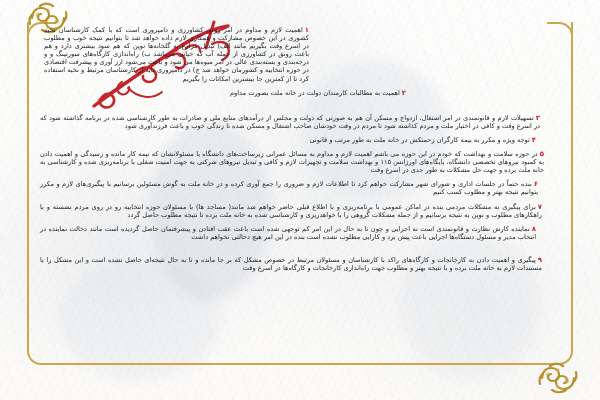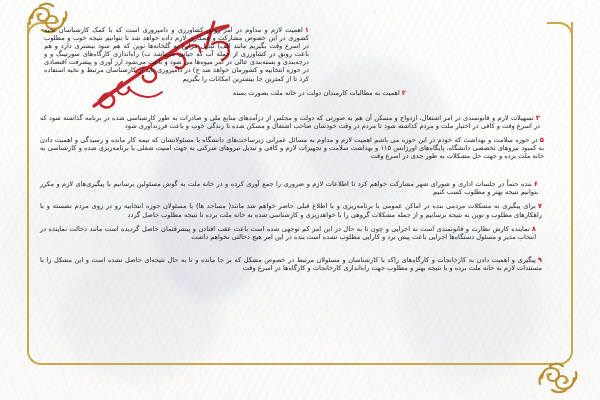--- a/index.html
+++ b/index.html
@@ -88,21 +88,21 @@
   }
   
   #item-1{
     width:265px;margin-right:auto;margin-left:4px;
     text-align:justify;
   }
   #item-2{margin-top:5px;padding-right:150px;}
   #item-3{margin-top:17px;padding-right:16px;}
   #item-4{margin-top:6px;padding-right:20px;}
   #item-5{margin-top:6px;padding-right:12px;}
-  #item-6{margin-top:20px;padding-right:18px;}
+  #item-6{margin-top:6px;padding-right:18px;}
   #item-7{margin-top:6px;padding-right:14px;}
   #item-8{margin-top:6px;padding-right:20px;}
   #item-9{margin-top:15px;padding-right:14px;}
 </style>
 </head>
 <body>
 
 <div id="paper">
   <div class="blob" style="left:150px;top:120px;width:120px;height:180px;"></div>
   <div class="blob" style="left:300px;top:60px;width:150px;height:140px;opacity:.6;"></div>
@@ -177,20 +177,21 @@
       <path d="M124 30 c 8 -4 16 -2 16 4" stroke-width="2.4"></path>
       <path d="M128 18 l 10 -4" stroke-width="1.8"></path>
 
       <path d="M138 30 c 5 6 3 13 -4 16" stroke-width="2.4"></path>
     </g>
   </svg>
 </div>
 
 <div id="content">
   <p class="item" id="item-1"><span class="num">١</span><span>اهمیت لازم و مداوم در امر رونق کشاورزی و دامپروری است که با کمک کارشناسان نخبه کشوری در این خصوص مشارکت و همکاری لازم داده خواهد شد تا بتوانیم نتیجه خوب و مطلوب در اسرع وقت بگیریم مانند الف) تبدیل مزارع به گلخانه‌ها نوین که هم سود بیشتری دارد و هم باعث رونق در کشاورزی از جمله آب که حیاتی می‌باشد ب) راه‌اندازی کارگاه‌های سورتینگ و و درجه‌بندی و بسته‌بندی عالی در امر میوه‌ها می شود و باعث می‌شود ارز آوری و پیشرفت اقتصادی در حوزه انتخابیه و کشورمان خواهد شد ج) در دامپروری باید از کارشناسان مرتبط و نخبه استفاده کرد تا از کمترین جا بیشترین امکانات را بگیریم</span></p>
-  <p class="item" id="item-2"><span class="num">٢</span><span>اهمیت به مطالبات کارمندان دولت در خانه ملت بصورت بسته</span></p>
+  <p class="item" id="item-2"><span class="num">٢</span><span>اهمیت به مطالبات کارمندان دولت در خانه ملت بصورت مداوم</span></p>
   <p class="item" id="item-3"><span class="num">٣</span><span>تسهیلات لازم و قانونمندی در امر اشتغال، ازدواج و مسکن آن هم به صورتی که دولت و مجلس از درآمدهای منابع ملی و صادرات به طور کارشناسی شده در برنامه گذاشته شود که در اسرع وقت و کافی در اختیار ملت و مردم کذاشته شود تا مردم در وقت خودشان صاحب اشتغال و مسکن شده تا زندگی خوب و باعث فرزندآوری شود</span></p>
+  <p class="item" id="item-4"><span class="num">۴</span><span>توجه ویژه و مکرر به بیمه کارگران زحمتکش در خانه ملت به طور مرتب و قانونی</span></p>
   <p class="item" id="item-5"><span class="num">۵</span><span>در حوزه سلامت و بهداشت که خودم در این حوزه می باشم اهمیت لازم و مداوم به مسائل عمرانی زیرساخت‌های دانشگاه با مسئولانشان که نیمه کار مانده و رسیدگی و اهمیت دادن به کمبود نیروهای تخصصی دانشگاه، پایگاه‌های اورژانس ۱۱۵ و بهداشت سلامت و تجهیزات لازم و کافی و تبدیل نیروهای شرکتی به جهت امنیت شغلی با برنامه‌ریزی شده و کارشناسی به خانه ملت برده و جهت حل مشکلات به طور جدی در اسرع وقت</span></p>
   <p class="item" id="item-6"><span class="num">۶</span><span>بنده حتماً در جلسات اداری و شورای شهر مشارکت خواهم کرد تا اطلاعات لازم و ضروری را جمع آوری کرده و در خانه ملت به گوش مسئولین برسانیم با پیگیری‌های لازم و مکرر بتوانیم نتیجه بهتر و مطلوب کسب کنیم</span></p>
   <p class="item" id="item-7"><span class="num">٧</span><span>برای پیگیری به مشکلات مردمی بنده در اماکن عمومی با برنامه‌ریزی و با اطلاع قبلی حاضر خواهم شد مانند( مساجد ها) با مسئولان حوزه انتخابیه رو در روی مردم نشسته و با راهکارهای مطلوب و نوین به نتیجه برسانیم و از جمله مشکلات گروهی را با خواهد‌ریزی و کارشناسی شده به خانه ملت برده تا نتیجه مطلوب حاصل گردد</span></p>
   <p class="item" id="item-8"><span class="num">٨</span><span>نماینده کارش نظارت و قانونمندی است نه اجرایی و چون تا به حال در این امر کم توجهی شده است باعث عقب افتادن و پیشرفتمان حاصل گردیده است مانند دخالت نماینده در انتخاب مدیر و مسئول دستگاه‌ها اجرایی باعث پیش برد و کارایی مطلوب نشده است بنده در این امر هیچ دخالتی نخواهم داشت</span></p>
   <p class="item" id="item-9"><span class="num">٩</span><span>پیگیری و اهمیت دادن به کارخانجات و کارگاه‌های راکد با کارشناسان و مسئولان مرتبط در خصوص مشکل که بر جا مانده و تا به حال نتیجه‌ای حاصل نشده است و این مشکل را با مستندات لازم به خانه ملت برده و با نتیجه بهتر و مطلوب جهت راه‌اندازی کارخانجات و کارگاه‌ها در اسرع وقت</span></p>
 </div>
 
 </body></html>

